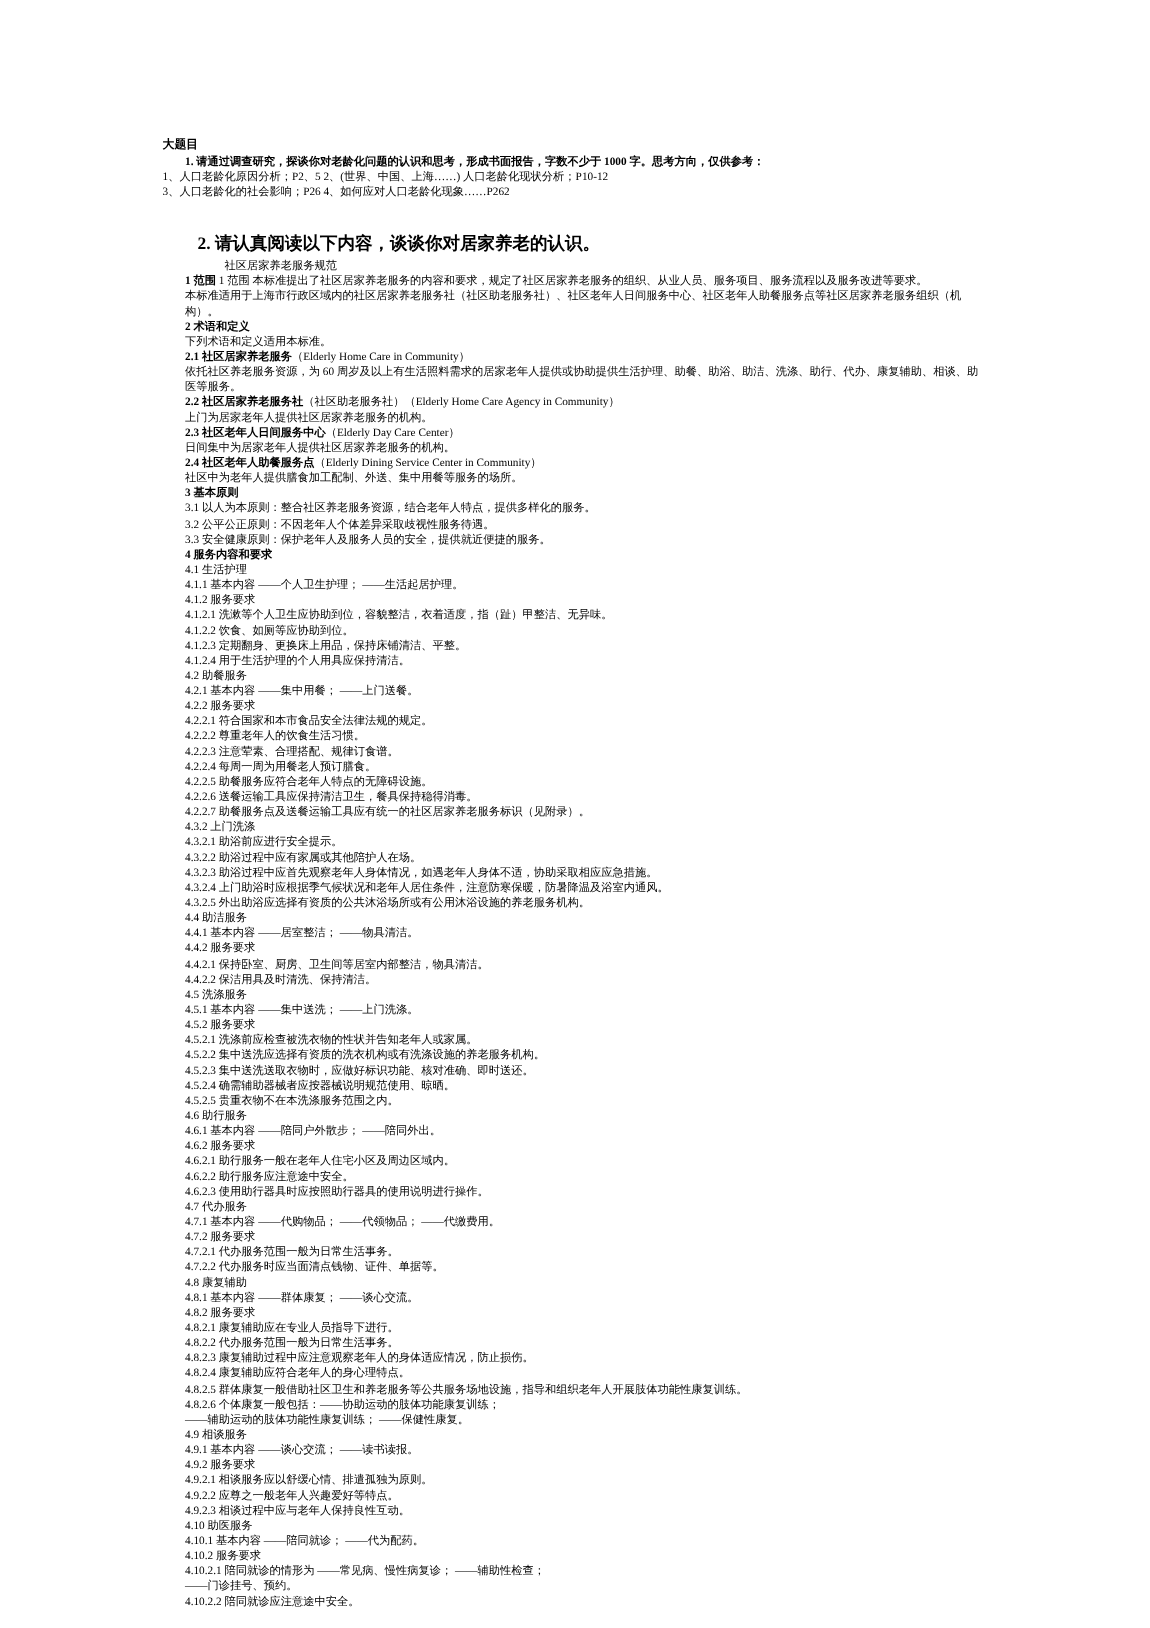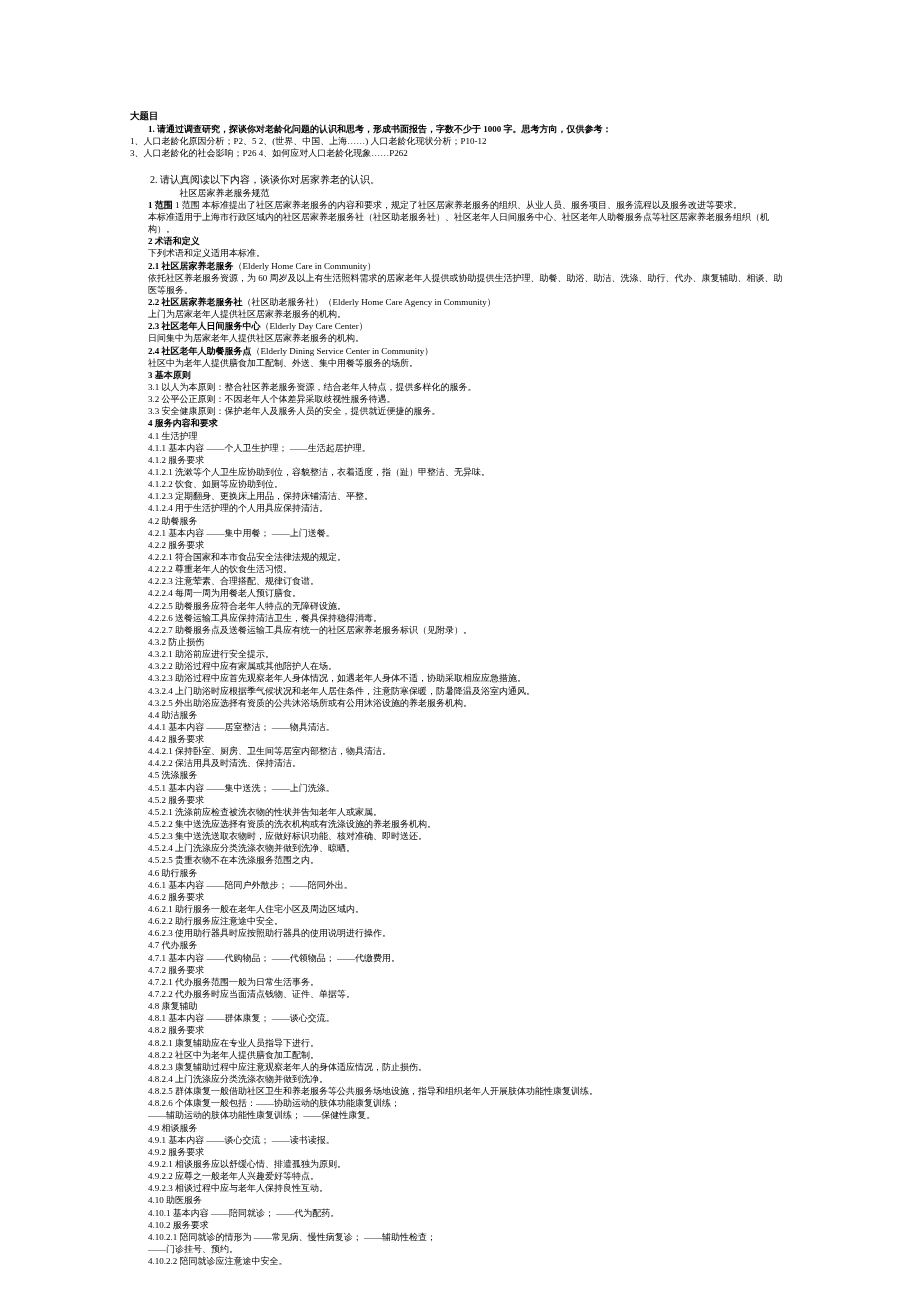--- a/index.html
+++ b/index.html
@@ -13,23 +13,24 @@
     width: 920px;
   }
   .page {
     padding: 110px 130px 40px 130px;
   }
   .h-topic {
     font-weight: bold;
     font-size: 9.5px;
   }
   .h-sub {
-    font-weight: normal;
-    font-size: 10px;
+    font-weight: bold;
+    font-size: 14px;
     text-indent: 2em;
+    margin-top: 14px;
   }
   .p-norm {
     font-size: 9px;
   }
   .indent-1 { text-indent: 2em; }
   .indent-1b { padding-left: 2em; }
   .indent-2 { padding-left: 5.5em; }
   .bold { font-weight: bold; }
   .wrap-line { white-space: normal; }
 </style>
@@ -85,62 +86,62 @@
   <div class="p-norm indent-1b">4.2.1 基本内容       ——集中用餐；       ——上门送餐。</div>
   <div class="p-norm indent-1b">4.2.2 服务要求</div>
   <div class="p-norm indent-1b">4.2.2.1 符合国家和本市食品安全法律法规的规定。</div>
   <div class="p-norm indent-1b">4.2.2.2 尊重老年人的饮食生活习惯。</div>
   <div class="p-norm indent-1b">4.2.2.3 注意荤素、合理搭配、规律订食谱。</div>
   <div class="p-norm indent-1b">4.2.2.4 每周一周为用餐老人预订膳食。</div>
   <div class="p-norm indent-1b">4.2.2.5 助餐服务应符合老年人特点的无障碍设施。</div>
   <div class="p-norm indent-1b">4.2.2.6 送餐运输工具应保持清洁卫生，餐具保持稳得消毒。</div>
   <div class="p-norm indent-1b">4.2.2.7 助餐服务点及送餐运输工具应有统一的社区居家养老服务标识（见附录）。</div>
 
-  <div class="p-norm indent-1b">4.3.2 防止损伤</div>
+  <div class="p-norm indent-1b">4.3.2 上门洗涤</div>
   <div class="p-norm indent-1b">4.3.2.1 助浴前应进行安全提示。</div>
   <div class="p-norm indent-1b">4.3.2.2 助浴过程中应有家属或其他陪护人在场。</div>
   <div class="p-norm indent-1b">4.3.2.3 助浴过程中应首先观察老年人身体情况，如遇老年人身体不适，协助采取相应应急措施。</div>
   <div class="p-norm indent-1b">4.3.2.4 上门助浴时应根据季气候状况和老年人居住条件，注意防寒保暖，防暑降温及浴室内通风。</div>
   <div class="p-norm indent-1b">4.3.2.5 外出助浴应选择有资质的公共沐浴场所或有公用沐浴设施的养老服务机构。</div>
 
   <div class="p-norm indent-1b">4.4 助洁服务</div>
   <div class="p-norm indent-1b">4.4.1 基本内容       ——居室整洁；       ——物具清洁。</div>
   <div class="p-norm indent-1b">4.4.2 服务要求</div>
   <div class="p-norm indent-1b">4.4.2.1 保持卧室、厨房、卫生间等居室内部整洁，物具清洁。</div>
   <div class="p-norm indent-1b">4.4.2.2 保洁用具及时清洗、保持清洁。</div>
 
   <div class="p-norm indent-1b">4.5 洗涤服务</div>
   <div class="p-norm indent-1b">4.5.1 基本内容       ——集中送洗；       ——上门洗涤。</div>
   <div class="p-norm indent-1b">4.5.2 服务要求</div>
   <div class="p-norm indent-1b">4.5.2.1 洗涤前应检查被洗衣物的性状并告知老年人或家属。</div>
   <div class="p-norm indent-1b">4.5.2.2 集中送洗应选择有资质的洗衣机构或有洗涤设施的养老服务机构。</div>
   <div class="p-norm indent-1b">4.5.2.3 集中送洗送取衣物时，应做好标识功能、核对准确、即时送还。</div>
-  <div class="p-norm indent-1b">4.5.2.4 上门洗涤应分类洗涤衣物并做到洗净、晾晒。</div>
+  <div class="p-norm indent-1b">4.5.2.4 确需辅助器械者应按器械说明规范使用、晾晒。</div>
   <div class="p-norm indent-1b">4.5.2.5 贵重衣物不在本洗涤服务范围之内。</div>
 
   <div class="p-norm indent-1b">4.6 助行服务</div>
   <div class="p-norm indent-1b">4.6.1 基本内容       ——陪同户外散步；   ——陪同外出。</div>
   <div class="p-norm indent-1b">4.6.2 服务要求</div>
   <div class="p-norm indent-1b">4.6.2.1 助行服务一般在老年人住宅小区及周边区域内。</div>
   <div class="p-norm indent-1b">4.6.2.2 助行服务应注意途中安全。</div>
   <div class="p-norm indent-1b">4.6.2.3 使用助行器具时应按照助行器具的使用说明进行操作。</div>
 
   <div class="p-norm indent-1b">4.7 代办服务</div>
   <div class="p-norm indent-1b">4.7.1 基本内容       ——代购物品；   ——代领物品；       ——代缴费用。</div>
   <div class="p-norm indent-1b">4.7.2 服务要求</div>
   <div class="p-norm indent-1b">4.7.2.1 代办服务范围一般为日常生活事务。</div>
   <div class="p-norm indent-1b">4.7.2.2 代办服务时应当面清点钱物、证件、单据等。</div>
 
   <div class="p-norm indent-1b">4.8 康复辅助</div>
   <div class="p-norm indent-1b">4.8.1 基本内容       ——群体康复；       ——谈心交流。</div>
   <div class="p-norm indent-1b">4.8.2 服务要求</div>
   <div class="p-norm indent-1b">4.8.2.1 康复辅助应在专业人员指导下进行。</div>
-  <div class="p-norm indent-1b">4.8.2.2 社区中为老年人提供膳食加工配制。</div>
+  <div class="p-norm indent-1b">4.8.2.2 代办服务范围一般为日常生活事务。</div>
   <div class="p-norm indent-1b">4.8.2.3 康复辅助过程中应注意观察老年人的身体适应情况，防止损伤。</div>
-  <div class="p-norm indent-1b">4.8.2.4 上门洗涤应分类洗涤衣物并做到洗净。</div>
+  <div class="p-norm indent-1b">4.8.2.4 康复辅助应符合老年人的身心理特点。</div>
   <div class="p-norm indent-1b">4.8.2.5 群体康复一般借助社区卫生和养老服务等公共服务场地设施，指导和组织老年人开展肢体功能性康复训练。</div>
   <div class="p-norm indent-1b">4.8.2.6 个体康复一般包括：——协助运动的肢体功能康复训练；</div>
   <div class="p-norm indent-1b">——辅助运动的肢体功能性康复训练；       ——保健性康复。</div>
 
   <div class="p-norm indent-1b">4.9 相谈服务</div>
   <div class="p-norm indent-1b">4.9.1 基本内容       ——谈心交流；       ——读书读报。</div>
   <div class="p-norm indent-1b">4.9.2 服务要求</div>
   <div class="p-norm indent-1b">4.9.2.1 相谈服务应以舒缓心情、排遣孤独为原则。</div>
   <div class="p-norm indent-1b">4.9.2.2 应尊之一般老年人兴趣爱好等特点。</div>
   <div class="p-norm indent-1b">4.9.2.3 相谈过程中应与老年人保持良性互动。</div>

